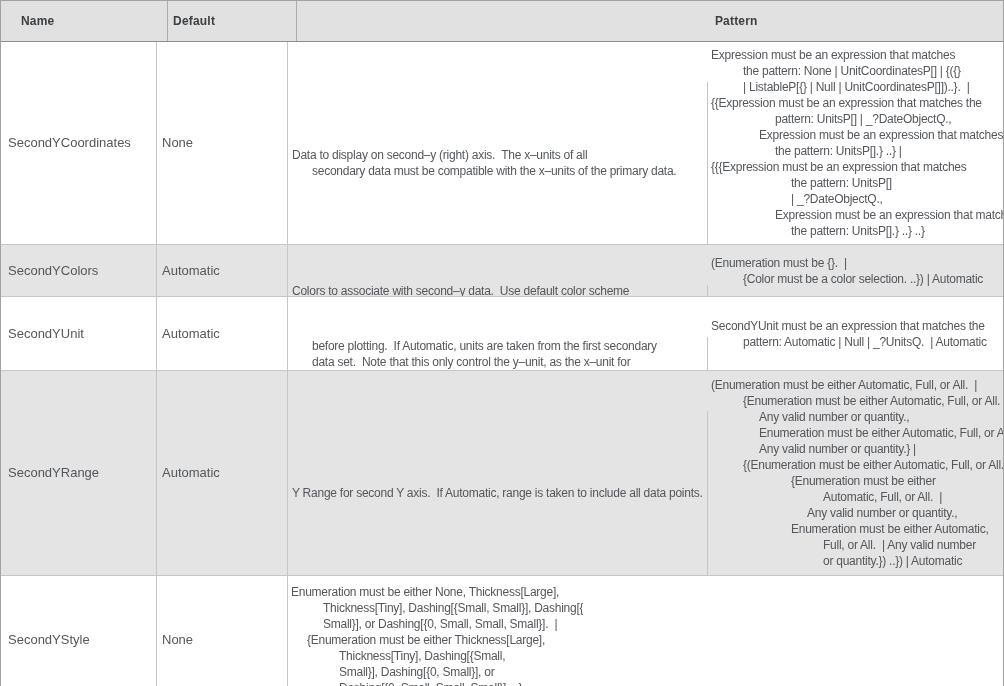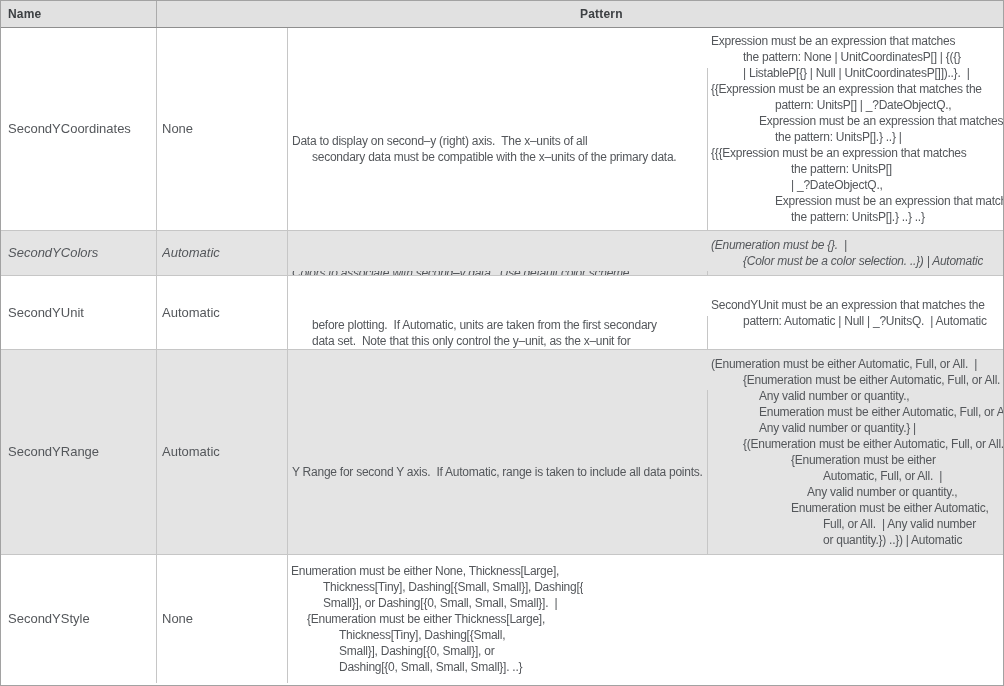--- a/index.html
+++ b/index.html
@@ -12,24 +12,25 @@
   }
   .table {
     width:1004px; height:686px;
     box-sizing:border-box;
     border:1px solid #a2a2a2;
     display:flex; flex-direction:column;
     background:#ffffff;
   }
   .thead {
     display:flex; flex:none;
-    height:27px;
+    height:41px;
     background:#e1e1e1;
     border-bottom:1px solid #8e8e8e;
     box-sizing:border-box;
+    padding-left:13px;
   }
   .hcell {
     box-sizing:border-box;
     display:flex; align-items:center;
     padding-left:7px;
     border-right:1px solid #ababab;
     font-size:12px; font-weight:bold;
     color:#3d4043; letter-spacing:0.2px;
     overflow:hidden;
   }
@@ -49,21 +50,21 @@
     overflow:hidden;
   }
   .cell:last-child { border-right:none; }
   
   .c1 { width:156px; padding-left:7px; }
   .c2 { width:131px; padding-left:5px; }
   .c3 { width:420px; padding-left:4px;margin-top:40px; }
   .c4 { width:295px; padding-left:3px; }
   
   .r1 { height:203px; }
-  .r2 { height:45px;font-style:italic; }
+  .r2 { height:52px; }
   .r3 { height:74px; }
   .r4 { height:205px; }
   .r5 { height:128px; }
   .txt {
     white-space:pre;
     font-size:12px; line-height:16px;
     letter-spacing:-0.25px;
     color:#54575b;
     overflow:hidden;
   }
@@ -73,20 +74,23 @@
 </style>
 </head>
 <body>
 
 <div id="app">
   <div class="table">
 
     <div class="thead">
       <div class="hcell c1">
           <span class="hl">Name</span>
+        </div>
+      <div class="hcell c2">
+          <span class="hl">Default</span>
         </div>
       <div class="hcell c3">
           <span class="hl">Description</span>
         </div>
       <div class="hcell c4">
           <span class="hl">Pattern</span>
         </div>
     </div>
 
     <div class="row r1">

